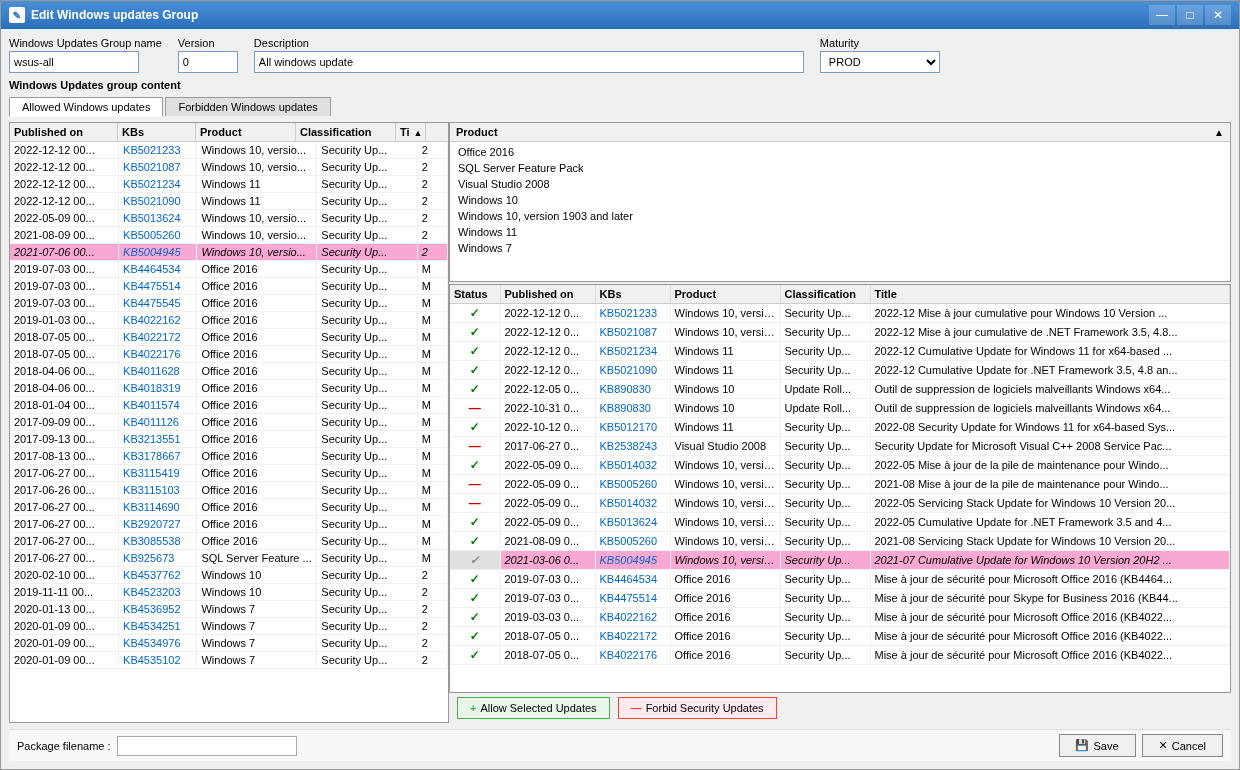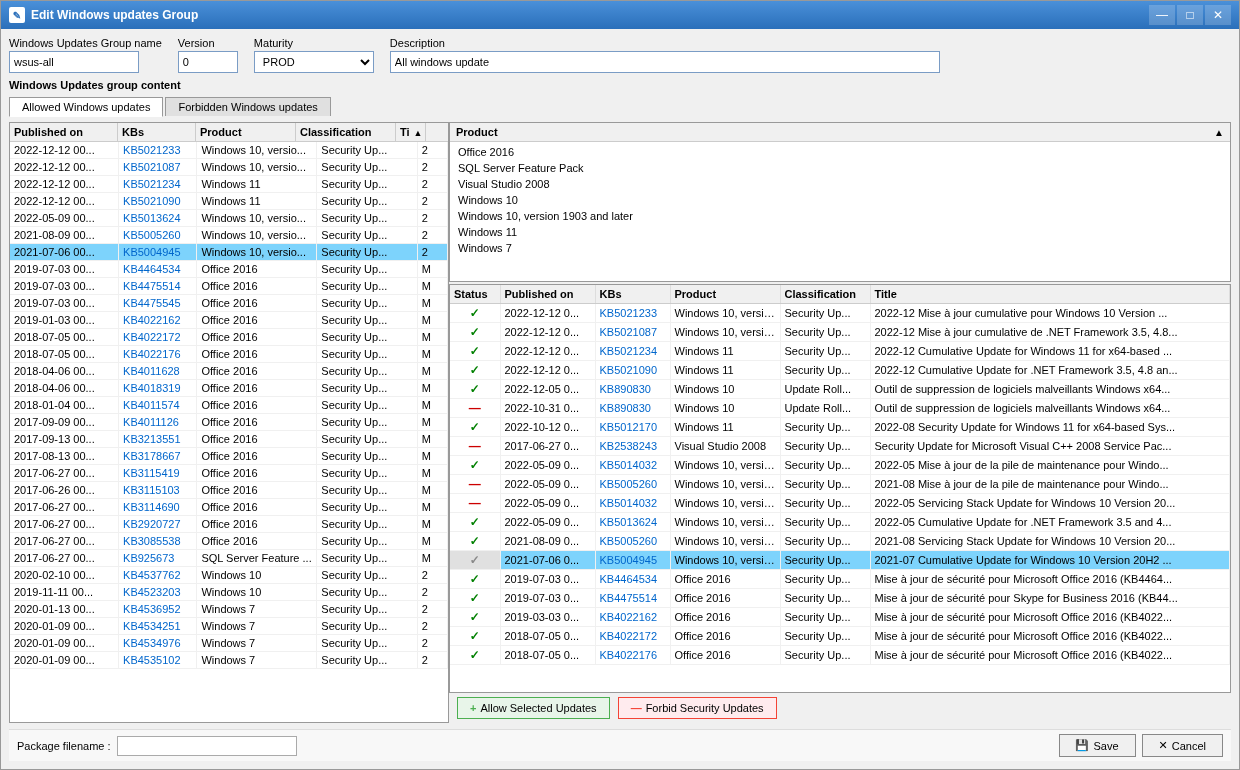--- a/index.html
+++ b/index.html
@@ -219,21 +219,21 @@
       top: 0;
       z-index: 2;
     }
     .table-scroll {
       overflow: auto;
       flex: 1;
     }
     tbody tr {
       cursor: pointer;
     }
-    tbody tr.selected { background: #7dd3fc; }
+    tbody tr.selected { background: #f9a8d4; font-style: italic; }
     tbody td {
       padding: 2px 4px;
       border-bottom: 1px solid #f0f0f0;
       border-right: 1px solid #f0f0f0;
       white-space: nowrap;
       overflow: hidden;
       text-overflow: ellipsis;
       max-width: 120px;
     }
     .status-cell {
@@ -326,30 +326,30 @@
     <div class="form-row">
       <div class="form-group">
         <label class="form-label">Windows Updates Group name</label>
         <input class="form-input form-input-name" type="text" value="wsus-all" style="">
       </div>
       <div class="form-group">
         <label class="form-label">Version</label>
         <input class="form-input form-input-version" type="text" value="0" style="">
       </div>
       <div class="form-group">
+        <label class="form-label">Description</label>
+        <input class="form-input form-input-wide" type="text" value="All windows update" style="">
+      </div>
+      <div class="form-group">
         <label class="form-label">Maturity</label>
         <select class="maturity-select">
           <option>PROD</option>
           <option>DEV</option>
           <option>QA</option>
         </select>
-      </div>
-      <div class="form-group">
-        <label class="form-label">Description</label>
-        <input class="form-input form-input-wide" type="text" value="All windows update" style="">
       </div>
     </div>
 
     <div class="group-content-label">Windows Updates group content</div>
 
     <div class="tabs">
       <div class="tab active">Allowed Windows updates</div>
       <div class="tab">Forbidden Windows updates</div>
     </div>
 
@@ -720,21 +720,21 @@
                   <tr>
     <td class="status-cell" style=""><span style="color:#008000;font-weight:bold">✓</span></td>
     <td style="width:95px">2021-08-09 0...</td>
     <td style="width:75px;color:#0066cc">KB5005260</td>
     <td style="width:110px;max-width:110px;overflow:hidden;text-overflow:ellipsis">Windows 10, versio...</td>
     <td style="width:90px;max-width:90px;overflow:hidden;text-overflow:ellipsis">Security Up...</td>
     <td style="max-width:340px;overflow:hidden;text-overflow:ellipsis">2021-08 Servicing Stack Update for Windows 10 Version 20...</td>
   </tr>
                   <tr class="selected">
     <td class="status-cell" style="background:#e0e0e0;"><span style="color:#888;font-weight:bold">✓</span></td>
-    <td style="width:95px">2021-07-06 0...</td>
+    <td style="width:95px">2021-03-06 0...</td>
     <td style="width:75px;color:#0066cc">KB5004945</td>
     <td style="width:110px;max-width:110px;overflow:hidden;text-overflow:ellipsis">Windows 10, versio...</td>
     <td style="width:90px;max-width:90px;overflow:hidden;text-overflow:ellipsis">Security Up...</td>
     <td style="max-width:340px;overflow:hidden;text-overflow:ellipsis">2021-07 Cumulative Update for Windows 10 Version 20H2 ...</td>
   </tr>
                   <tr>
     <td class="status-cell" style=""><span style="color:#008000;font-weight:bold">✓</span></td>
     <td style="width:95px">2019-07-03 0...</td>
     <td style="width:75px;color:#0066cc">KB4464534</td>
     <td style="width:110px;max-width:110px;overflow:hidden;text-overflow:ellipsis">Office 2016</td>

